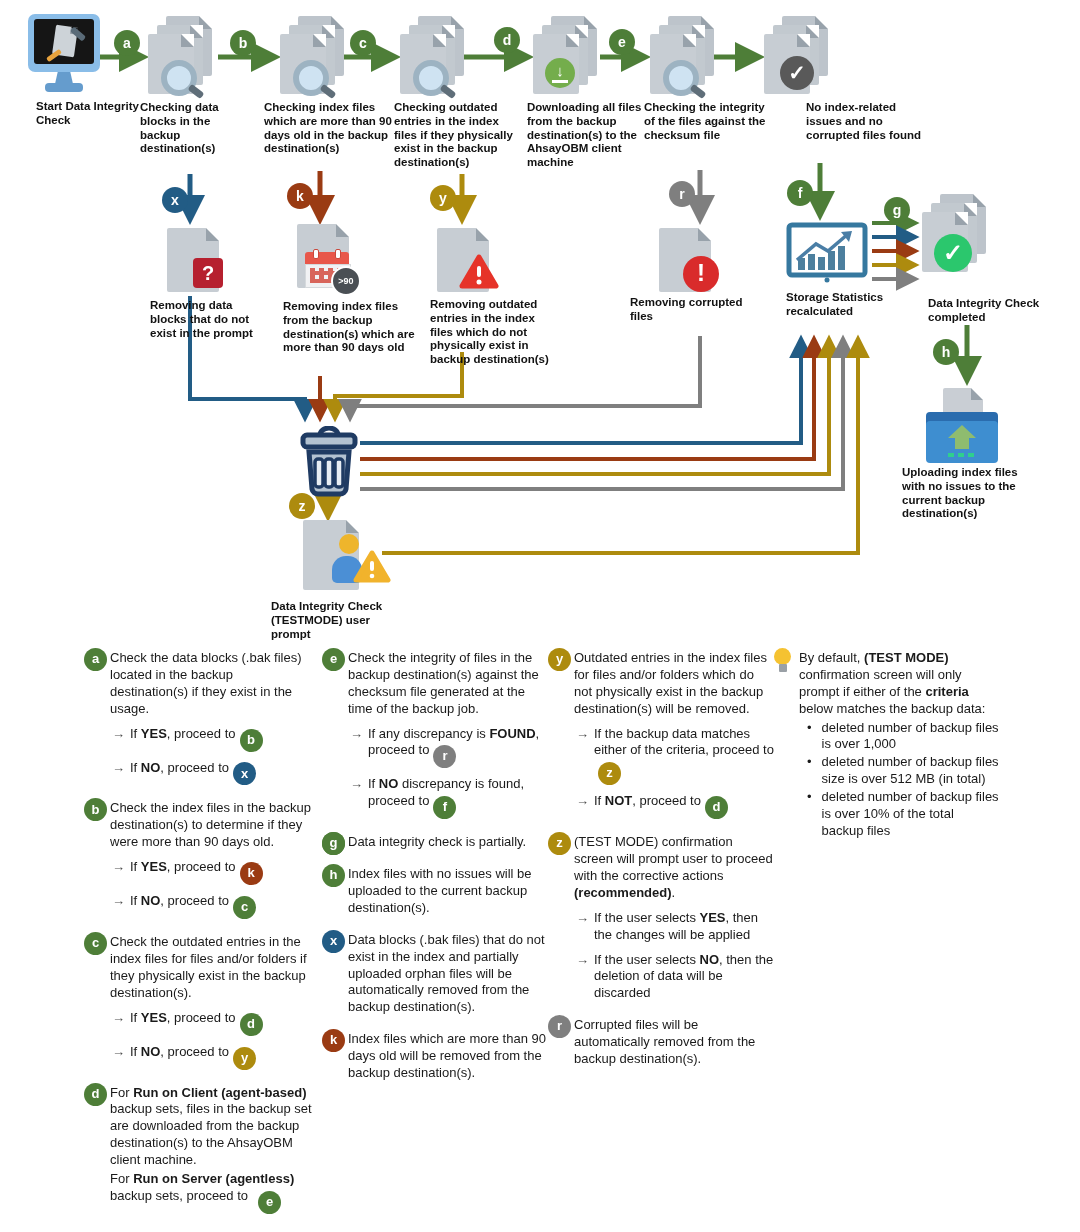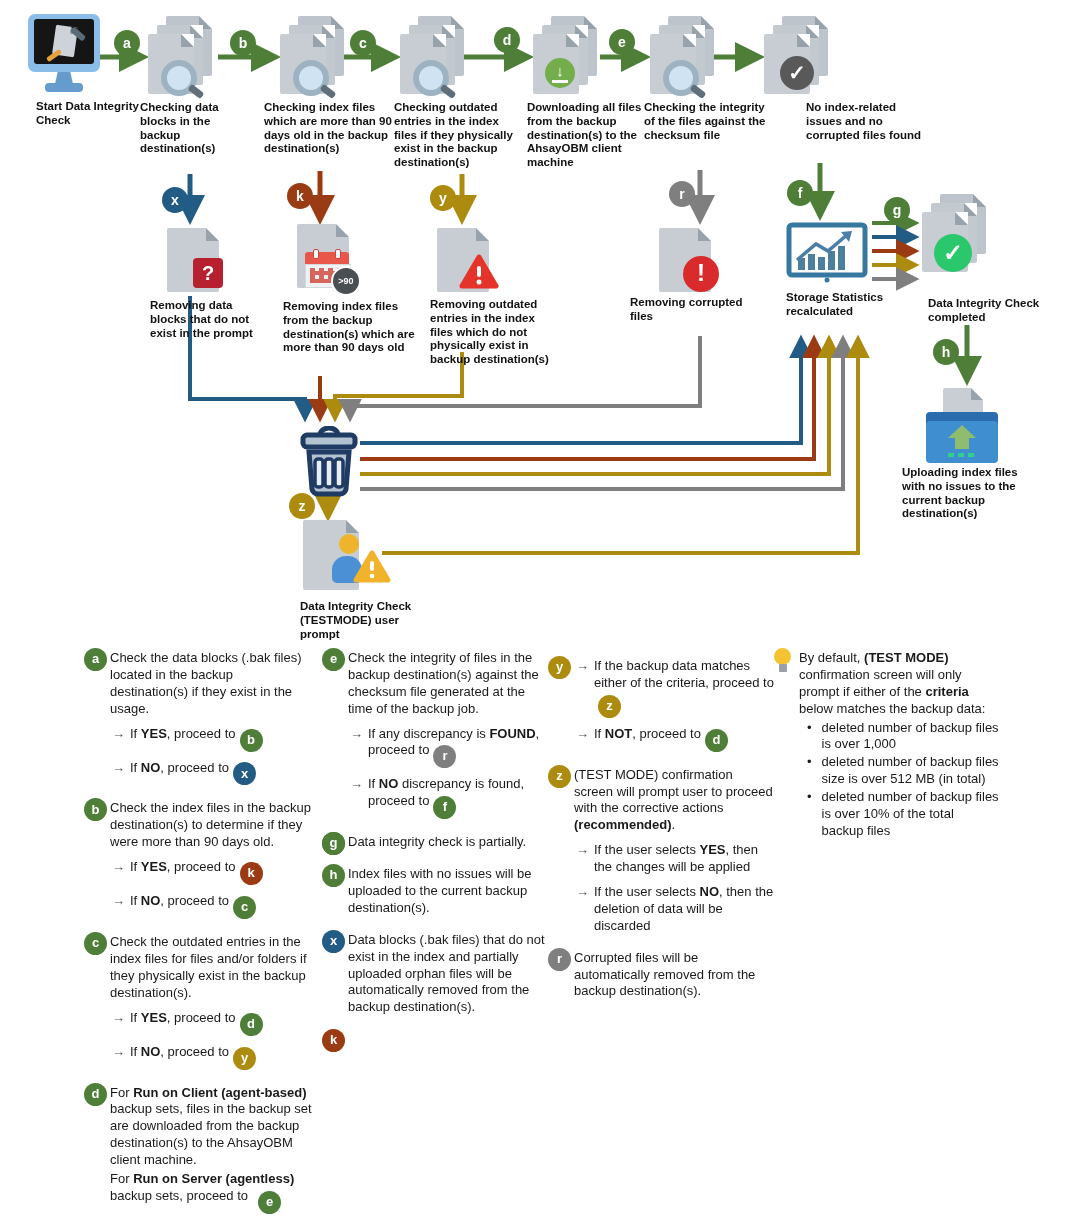--- a/index.html
+++ b/index.html
@@ -306,21 +306,21 @@
 <div class="node" style="left:303px;top:520px;width:100px;height:80px">
   <div class="page" style="width:56px;height:70px"></div>
   <div class="tm-head"></div>
   <div class="tm-body"></div>
   <svg class="tm-tri" width="38" height="34">
     <path d="M19,3 L35,30 H3 Z" fill="#f1b32c" stroke="#f1b32c" stroke-width="5" stroke-linejoin="round"></path>
     <rect x="17" y="11" width="4" height="10" rx="2" fill="#fff"></rect>
       <circle cx="19" cy="26" r="2.3" fill="#fff"></circle>
   </svg>
 </div>
-<div class="flow-label" style="left:300px;top:600px;width:120px">Data Integrity Check (TESTMODE) user prompt</div>
+<div class="flow-label" style="left:271px;top:600px;width:120px">Data Integrity Check (TESTMODE) user prompt</div>
 
 <div class="notes-col" style="left:84px;top:650px;width:230px">
     <div class="note-item">
       <span class="badge bg-green" style="width: 23px; height: 23px; font-size: 13px;">a</span>
       <div class="note-para">Check the data blocks (.bak files) located in the backup destination(s) if they exist in the usage.</div>
       <div class="note-sub">
         <span class="arr">→</span>
         <span>If <b>YES</b>, proceed to<span class="badge sm bg-green inline-badge">b</span></span>
       </div>
       <div class="note-sub">
@@ -381,25 +381,27 @@
     <div class="note-item">
       <span class="badge bg-green" style="width: 23px; height: 23px; font-size: 13px;">h</span>
       <div class="note-para">Index  files with  no issues will  be uploaded  to the current backup  destination(s).</div>
     </div>
     <div class="note-item">
       <span class="badge bg-blue" style="width: 23px; height: 23px; font-size: 13px;">x</span>
       <div class="note-para">Data blocks  (.bak files) that do not exist in the index and partially  uploaded  orphan  files will  be automatically  removed from the backup  destination(s).</div>
     </div>
     <div class="note-item">
       <span class="badge bg-darkred" style="width: 23px; height: 23px; font-size: 13px;">k</span>
+      <div class="note-para">Index  files which  are more than 90 days old will  be removed from the backup  destination(s).</div>
     </div>
   </div>
 <div class="notes-col" style="left:548px;top:650px;width:226px">
     <div class="note-item">
       <span class="badge bg-gold" style="width: 23px; height: 23px; font-size: 13px;">y</span>
+      <div class="note-para">Outdated  entries in the index files for files and/or folders which  do not physically  exist in the backup  destination(s) will be removed.</div>
       <div class="note-sub">
         <span class="arr">→</span>
         <span>If the backup  data matches  either of the criteria, proceed to<span class="badge sm bg-gold inline-badge">z</span></span>
       </div>
       <div class="note-sub">
         <span class="arr">→</span>
         <span>If <b>NOT</b>, proceed to<span class="badge sm bg-green inline-badge">d</span></span>
       </div>
     </div>
     <div class="note-item">

